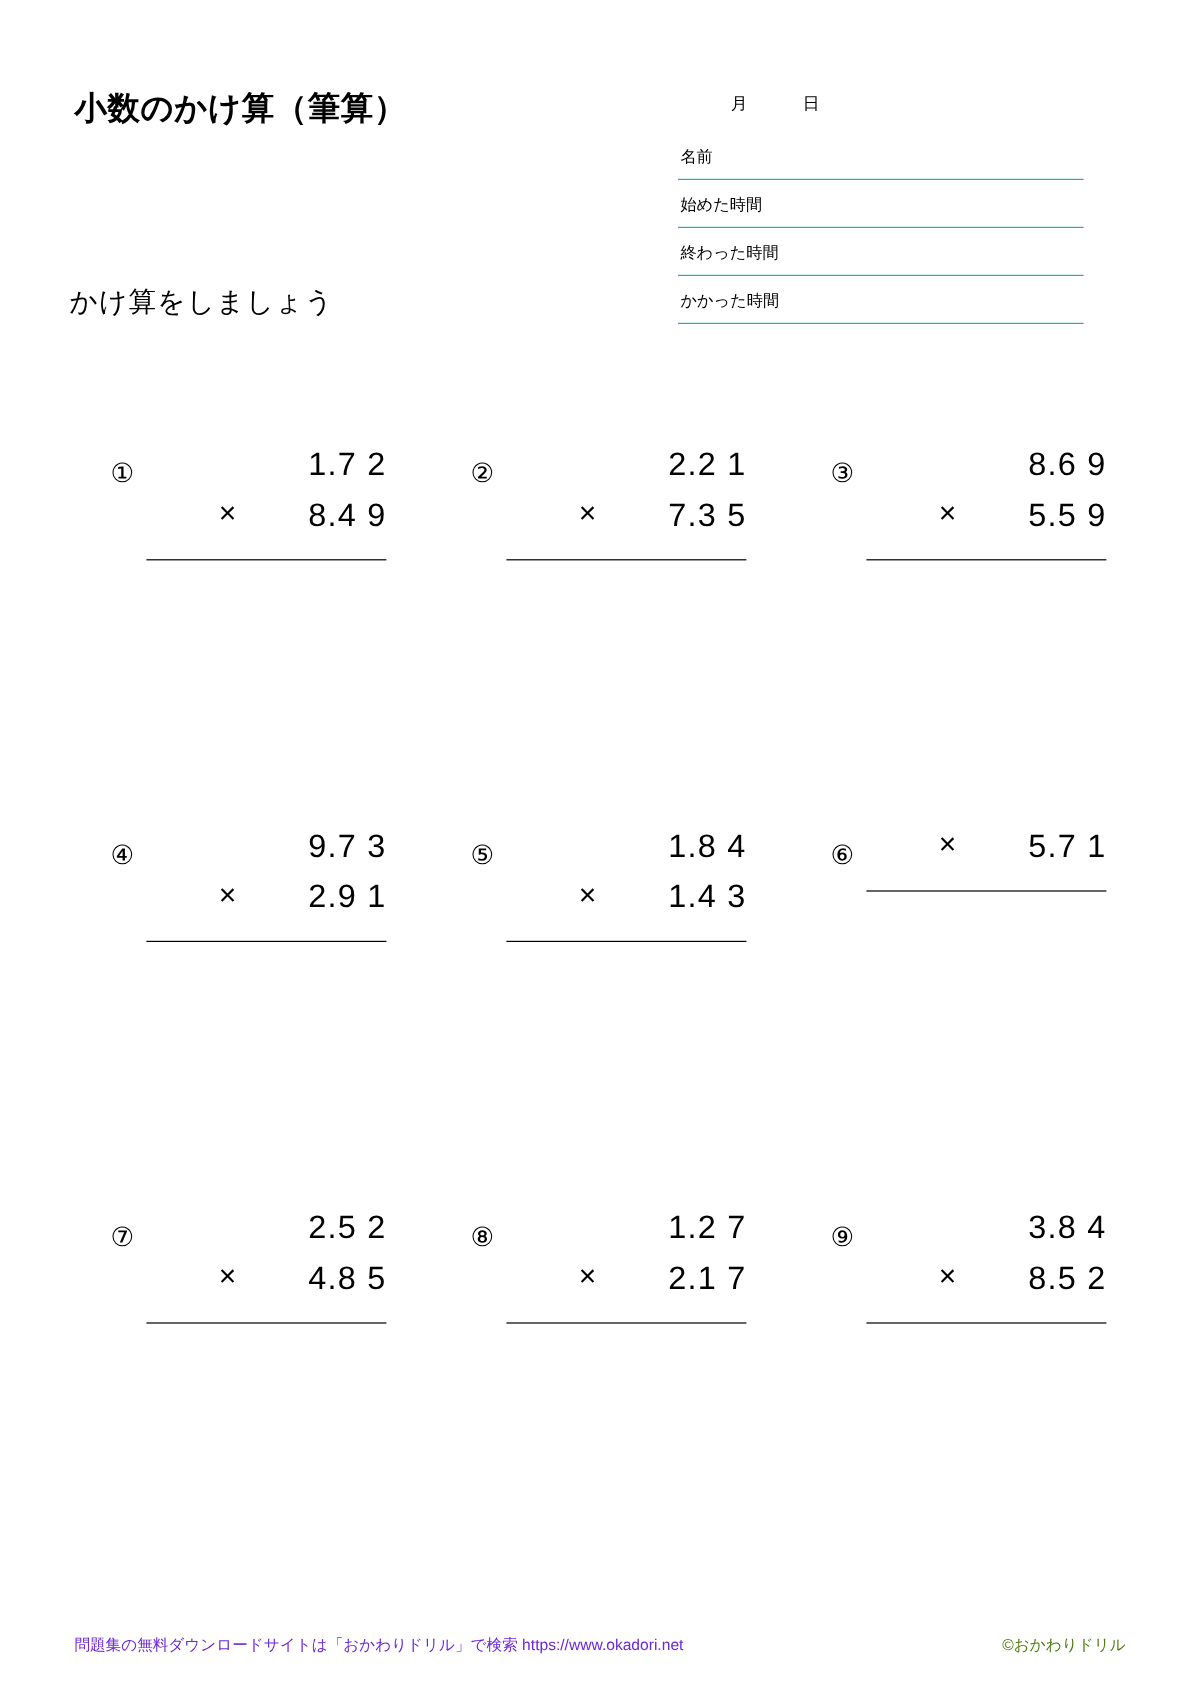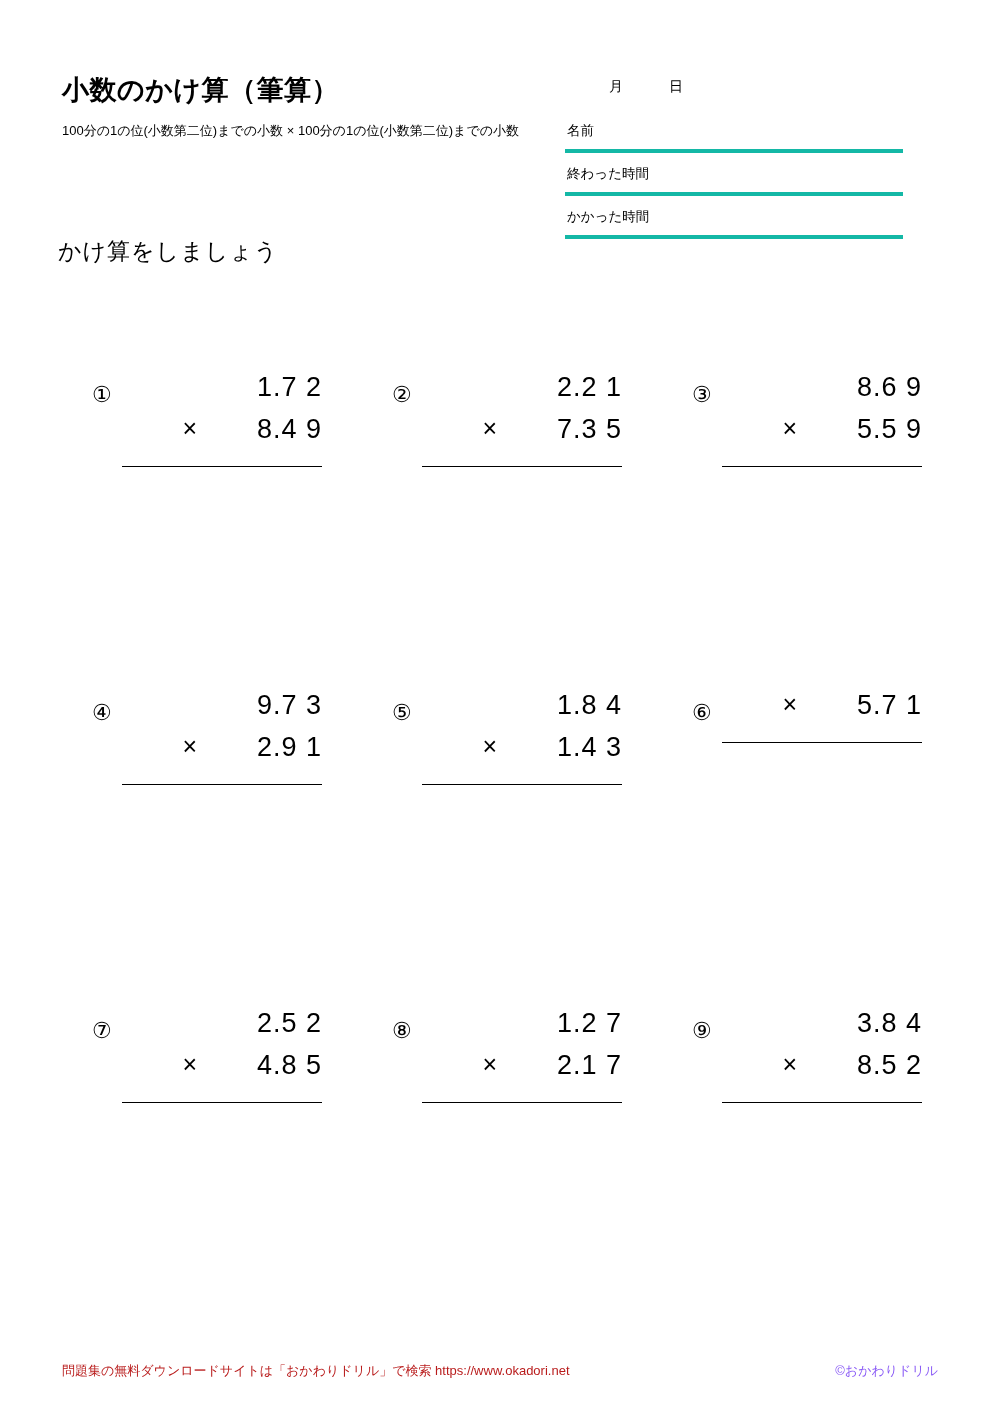--- a/index.html
+++ b/index.html
@@ -68,21 +68,21 @@
   }
   .info-date .d {
     position: absolute;
     left: 104px;
     top: 0;
     font-size: 14px;
   }
   .info-row {
     position: relative;
     height: 39px;
-    border-bottom: 4px solid #14b8a6;
+    border-bottom: 1px solid #14b8a6;
   }
   .info-row span {
     position: absolute;
     left: 2px;
     top: 12px;
     font-size: 13.5px;
     white-space: nowrap;
   }
 
   
@@ -142,50 +142,52 @@
     text-align: right;
     white-space: pre;
   }
 
   
   .footer-left {
     position: absolute;
     left: 62px;
     top: 1362px;
     font-size: 13px;
-    color: #b91c1c;
+    color: #6d28d9;
     white-space: nowrap;
   }
   .footer-right {
     position: absolute;
     right: 62px;
     top: 1362px;
     font-size: 13px;
-    color: #8b5cf6;
+    color: #4d7c0f;
     white-space: nowrap;
   }
 </style>
 </head>
 <body>
 
 <div class="page">
 
   <div class="title">小数のかけ算（筆算）</div>
-  <div class="subtitle">100分の1の位(小数第二位)までの小数 × 100分の1の位(小数第二位)までの小数</div>
   <div class="instruction">かけ算をしましょう</div>
 
   <div class="info">
     <div class="info-date">
       <span class="m">月</span>
       <span class="d">日</span>
     </div>
     <div class="info-row">
       <span>名前</span>
     </div>
     <div class="info-row">
+      <span>始めた時間</span>
+    </div>
+    <div class="info-row">
       <span>終わった時間</span>
     </div>
     <div class="info-row">
       <span>かかった時間</span>
     </div>
   </div>
 
   <div class="problems">
 
     <div class="prow">

